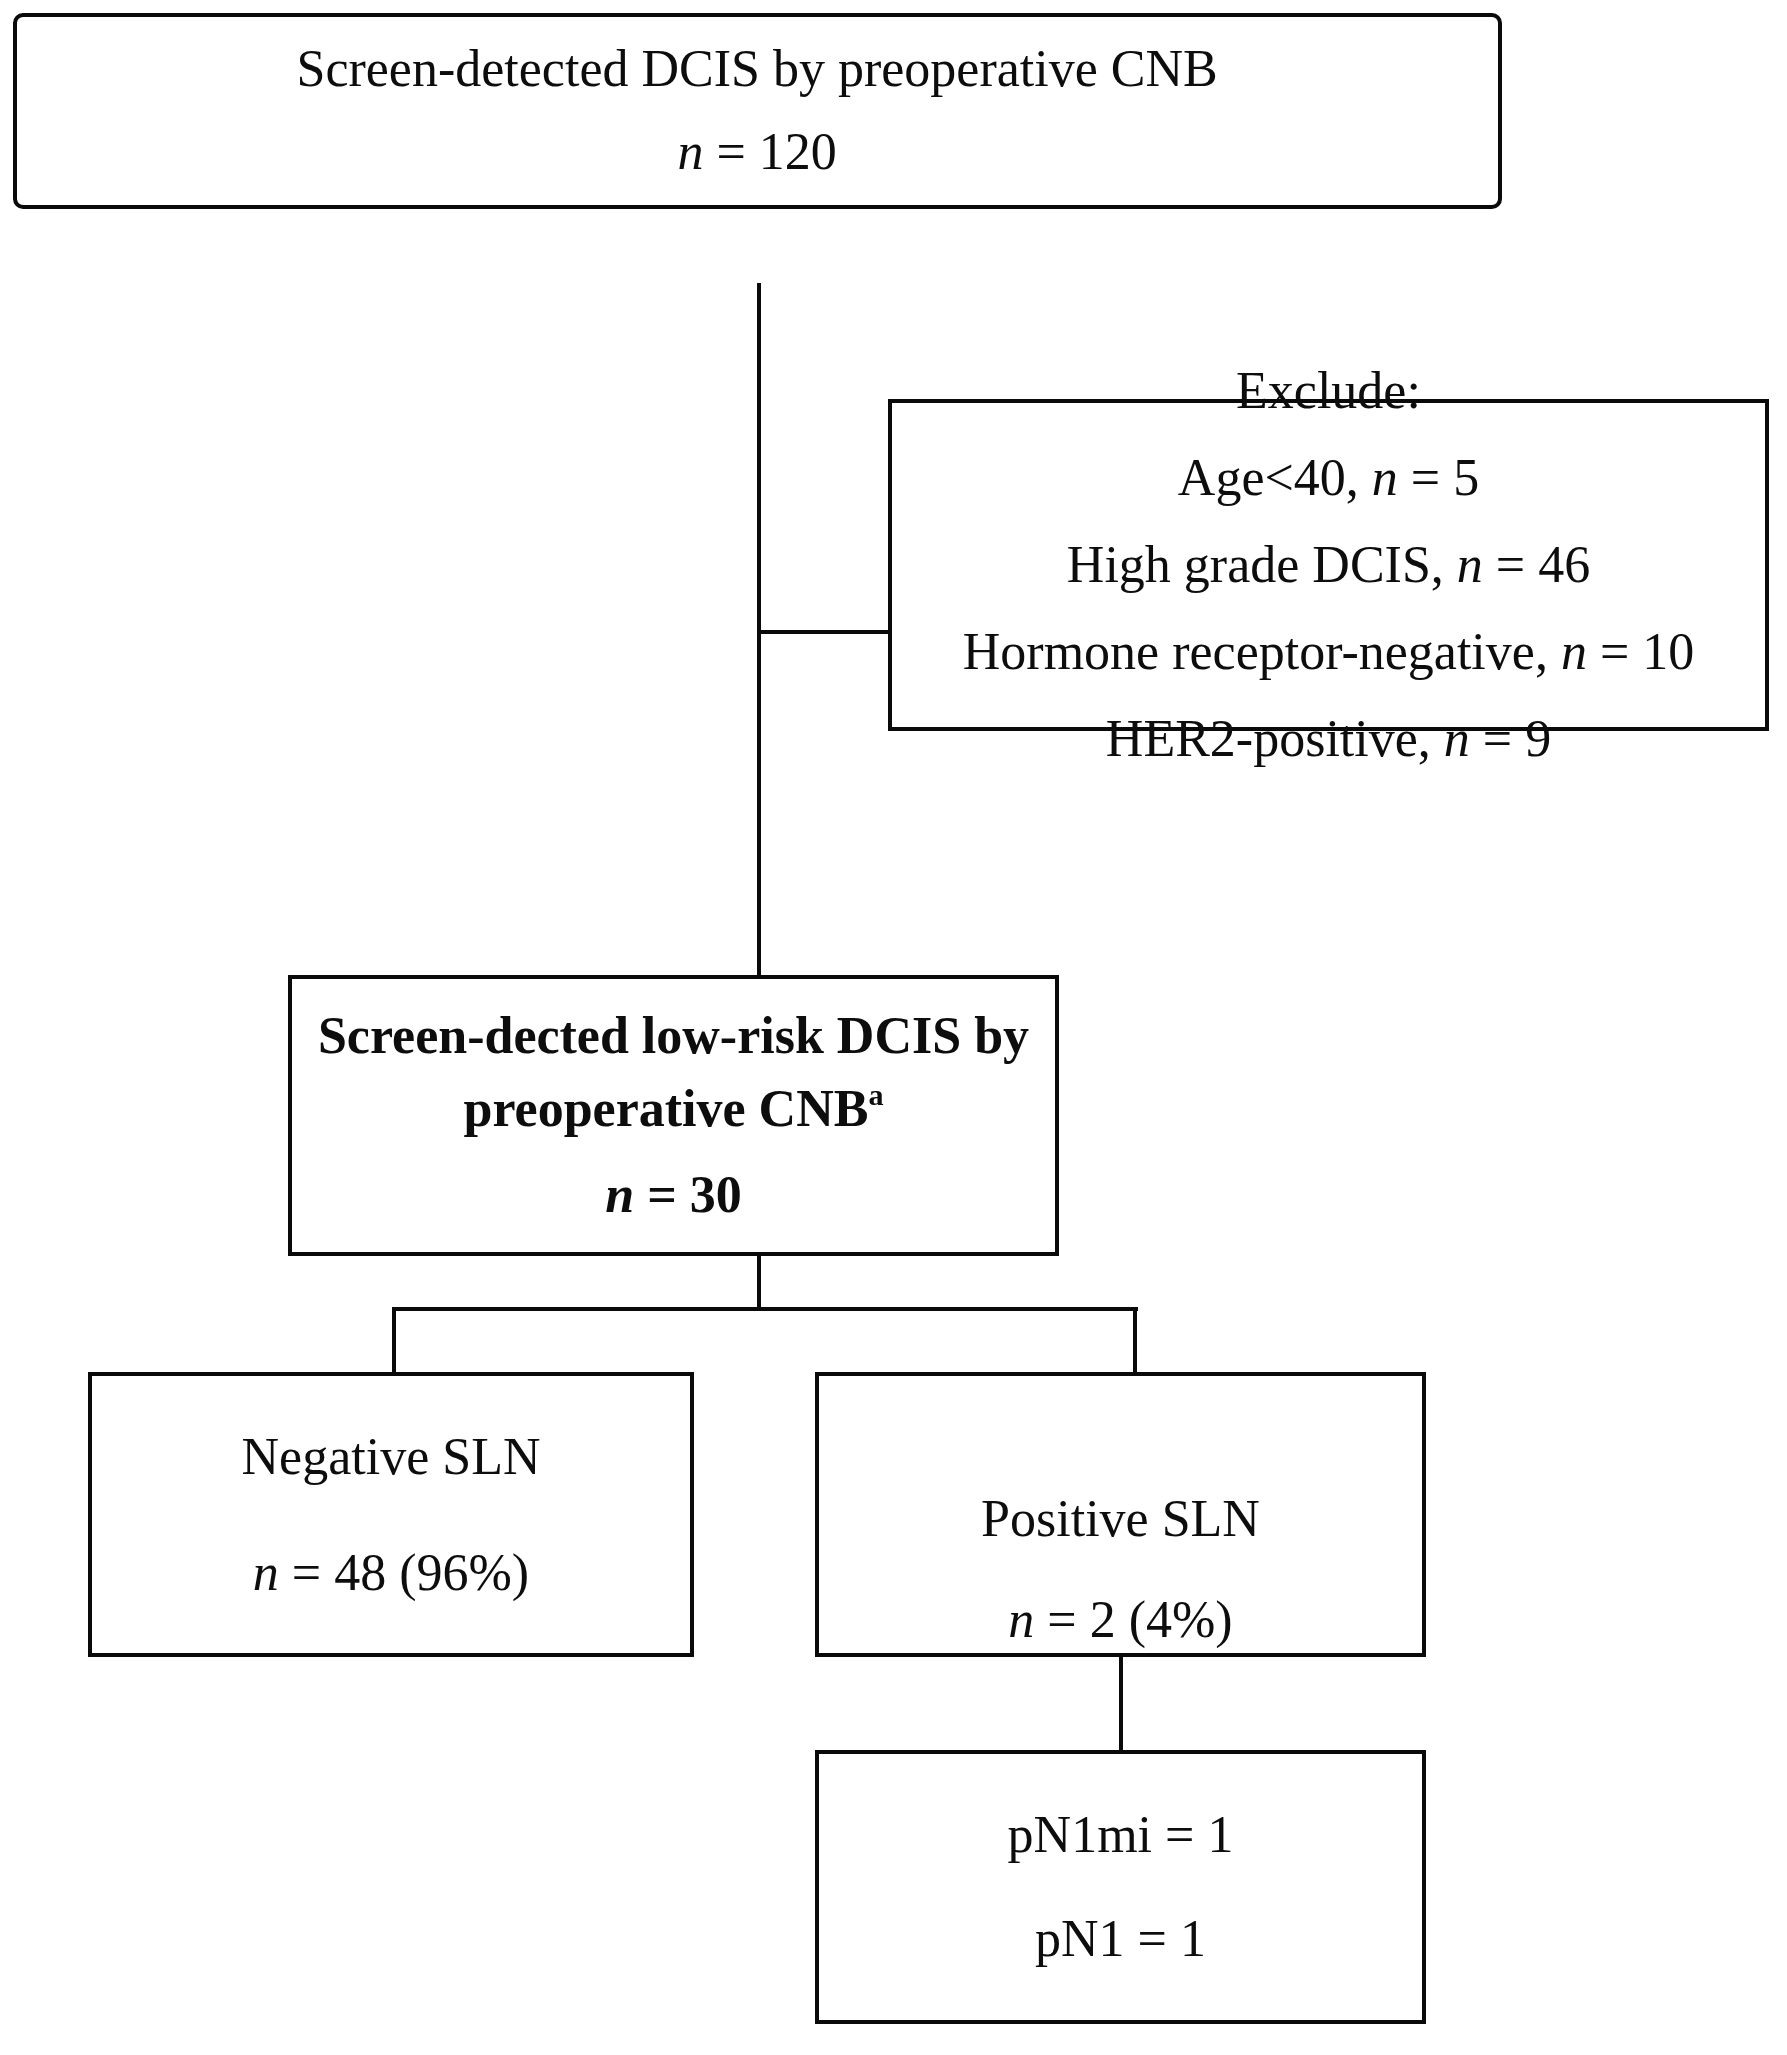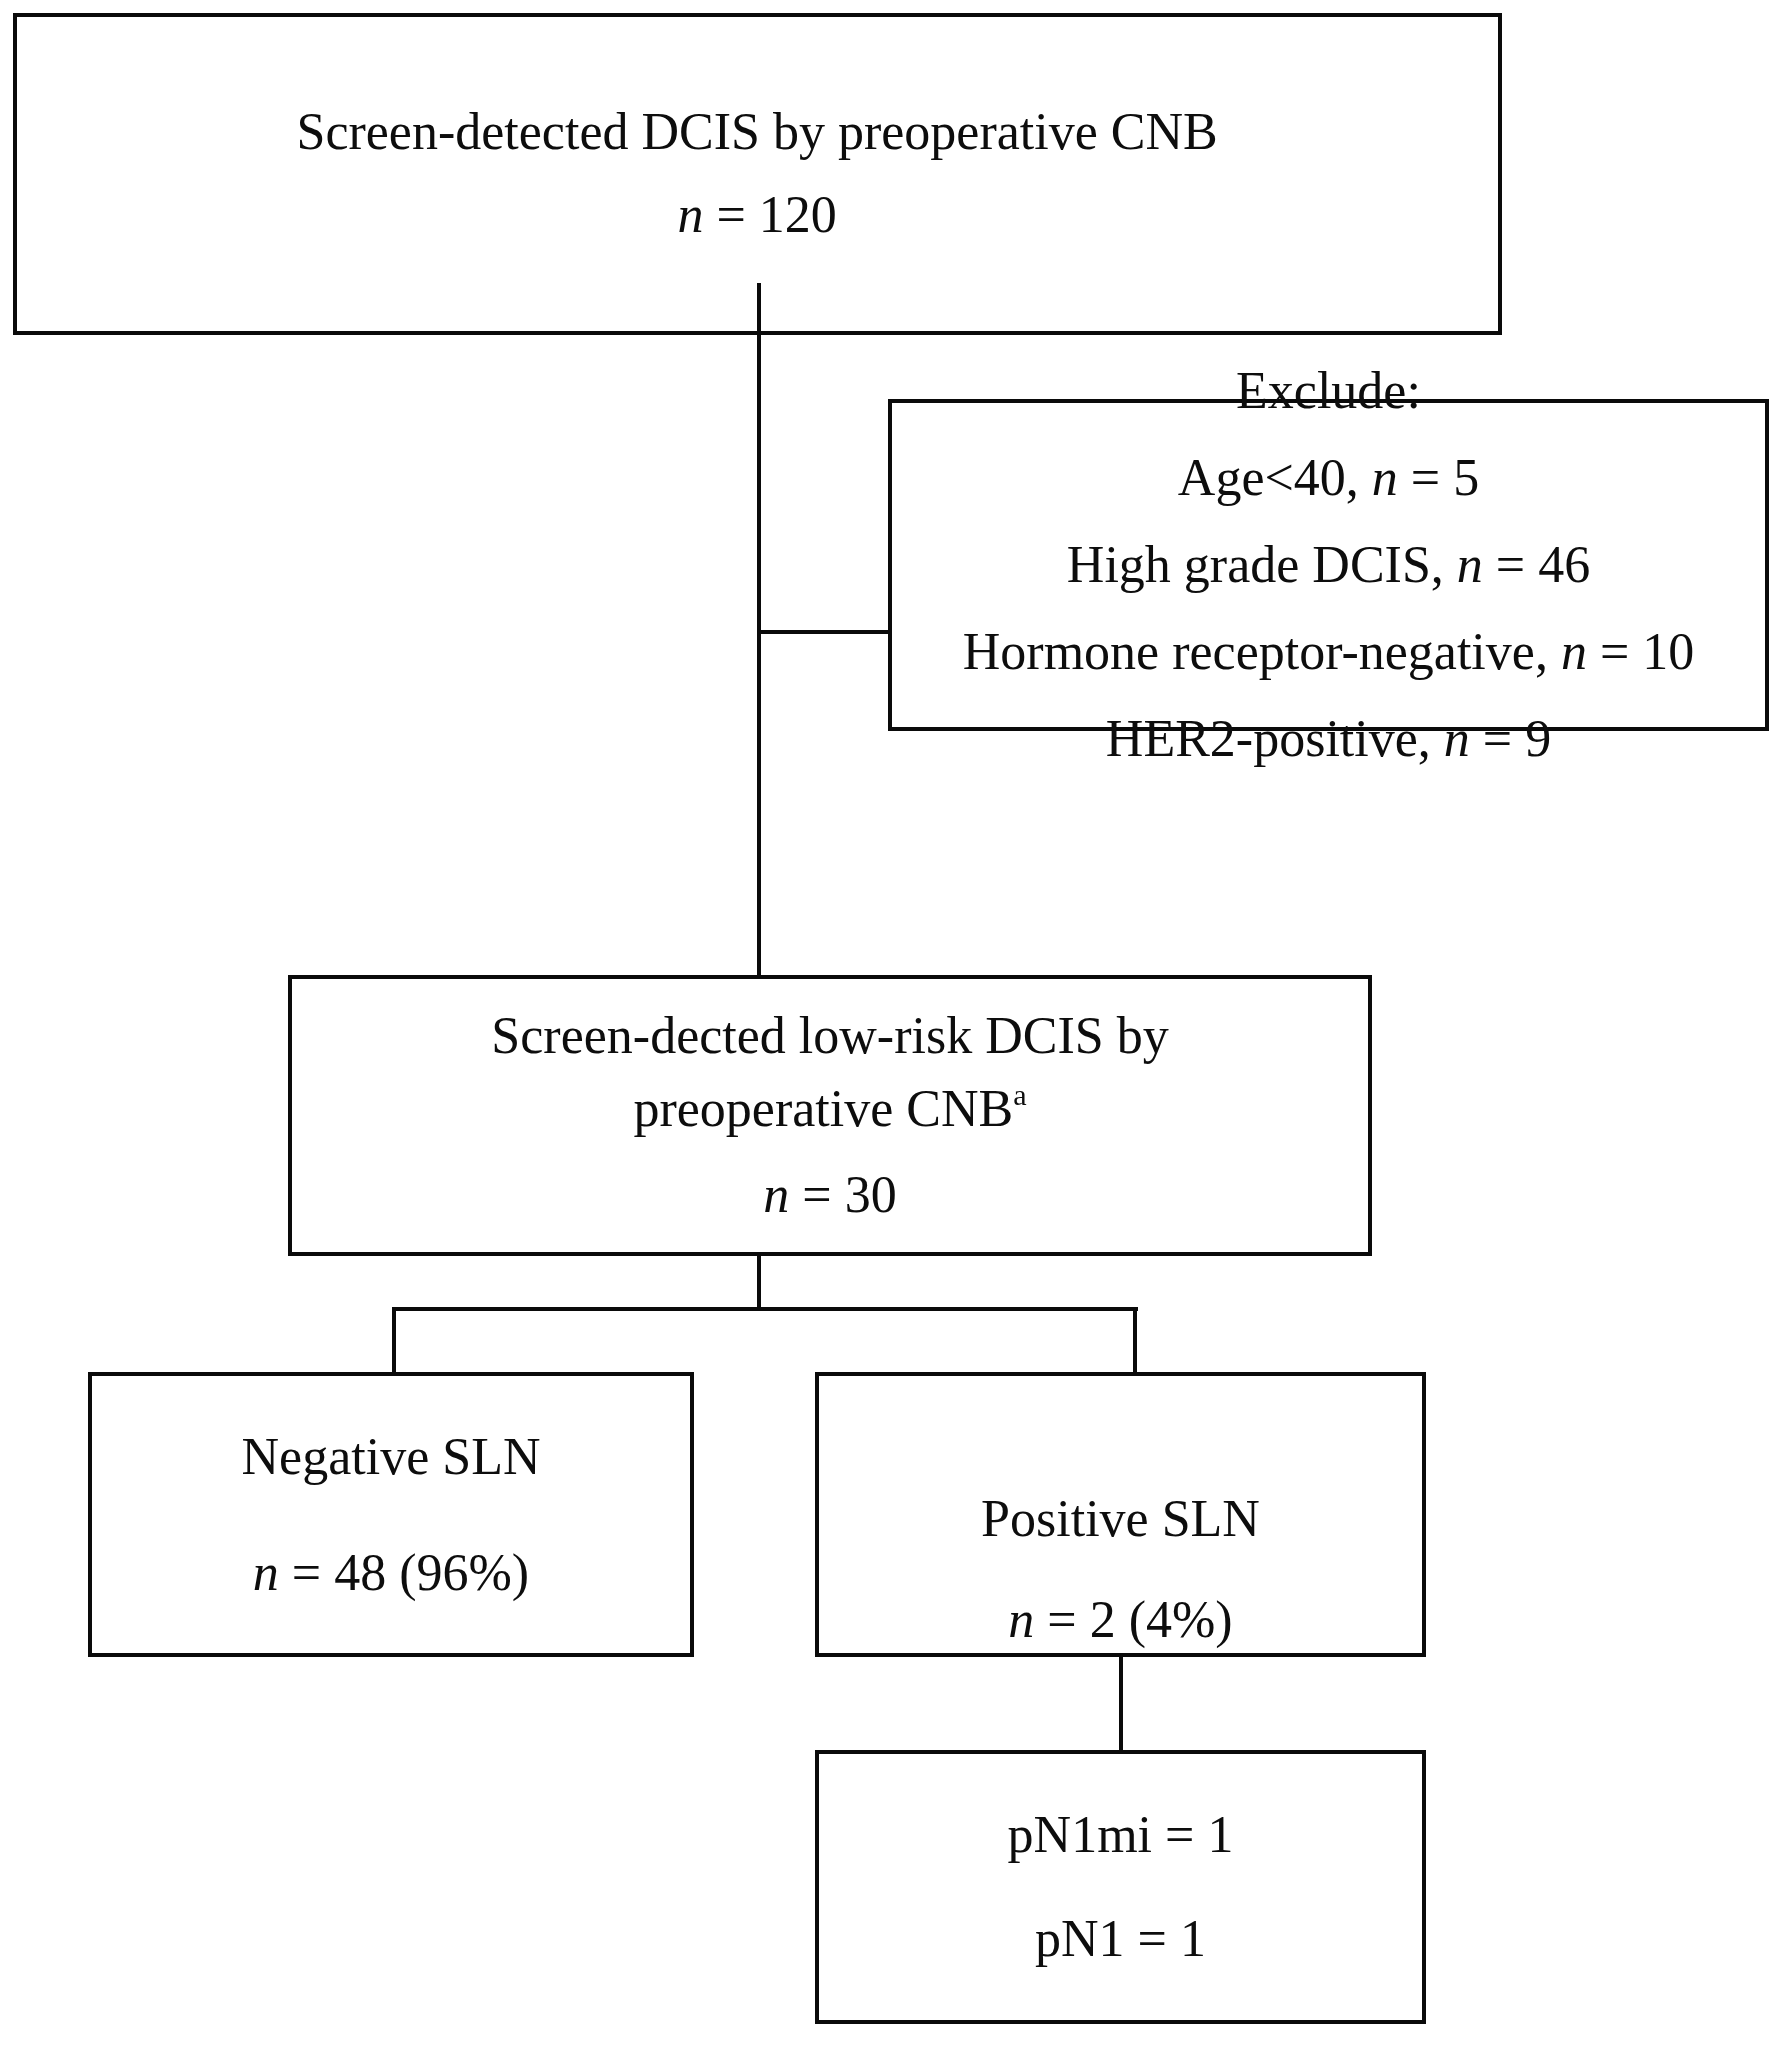--- a/index.html
+++ b/index.html
@@ -33,23 +33,23 @@
     line-height: 66px;
     white-space: nowrap;
   }
   .line .it { font-style: italic; }
   .line sup {
     font-size: 58%;
     line-height: 0;
     vertical-align: 21.4px;
   }
 
-  .box-top      { left: 12.6px;   top: 12.6px;   width: 1489px; height: 322px; }
+  .box-top      { left: 12.6px;   top: 12.6px;   width: 1489px; height: 196px; border-radius: 10px; }
   .box-exclude  { left: 888px; top: 399px;  width: 881px; height: 332px; }
-  .box-lowrisk  { left: 288px;  top: 975px; width: 1084px; height: 281px; }
+  .box-lowrisk  { left: 288px;  top: 975px; width: 771px; height: 281px; font-weight: bold; }
   .box-negative { left: 88px;  top: 1372px; width: 606px;  height: 285px; }
   .box-positive { left: 815px; top: 1372px; width: 611px;  height: 285px; justify-content: flex-end; }
   .box-pn       { left: 815px; top: 1750px; width: 611px;  height: 274px; }
 
   
   .box-top      .line + .line { margin-top: 16.4px; }
   .box-exclude  .line + .line { margin-top: 21px; }
   .box-lowrisk  .line + .line { margin-top: 6.3px; }
   .box-lowrisk  .line:nth-child(3) { margin-top: 20px; }
   .box-negative .line + .line { margin-top: 50px; }

